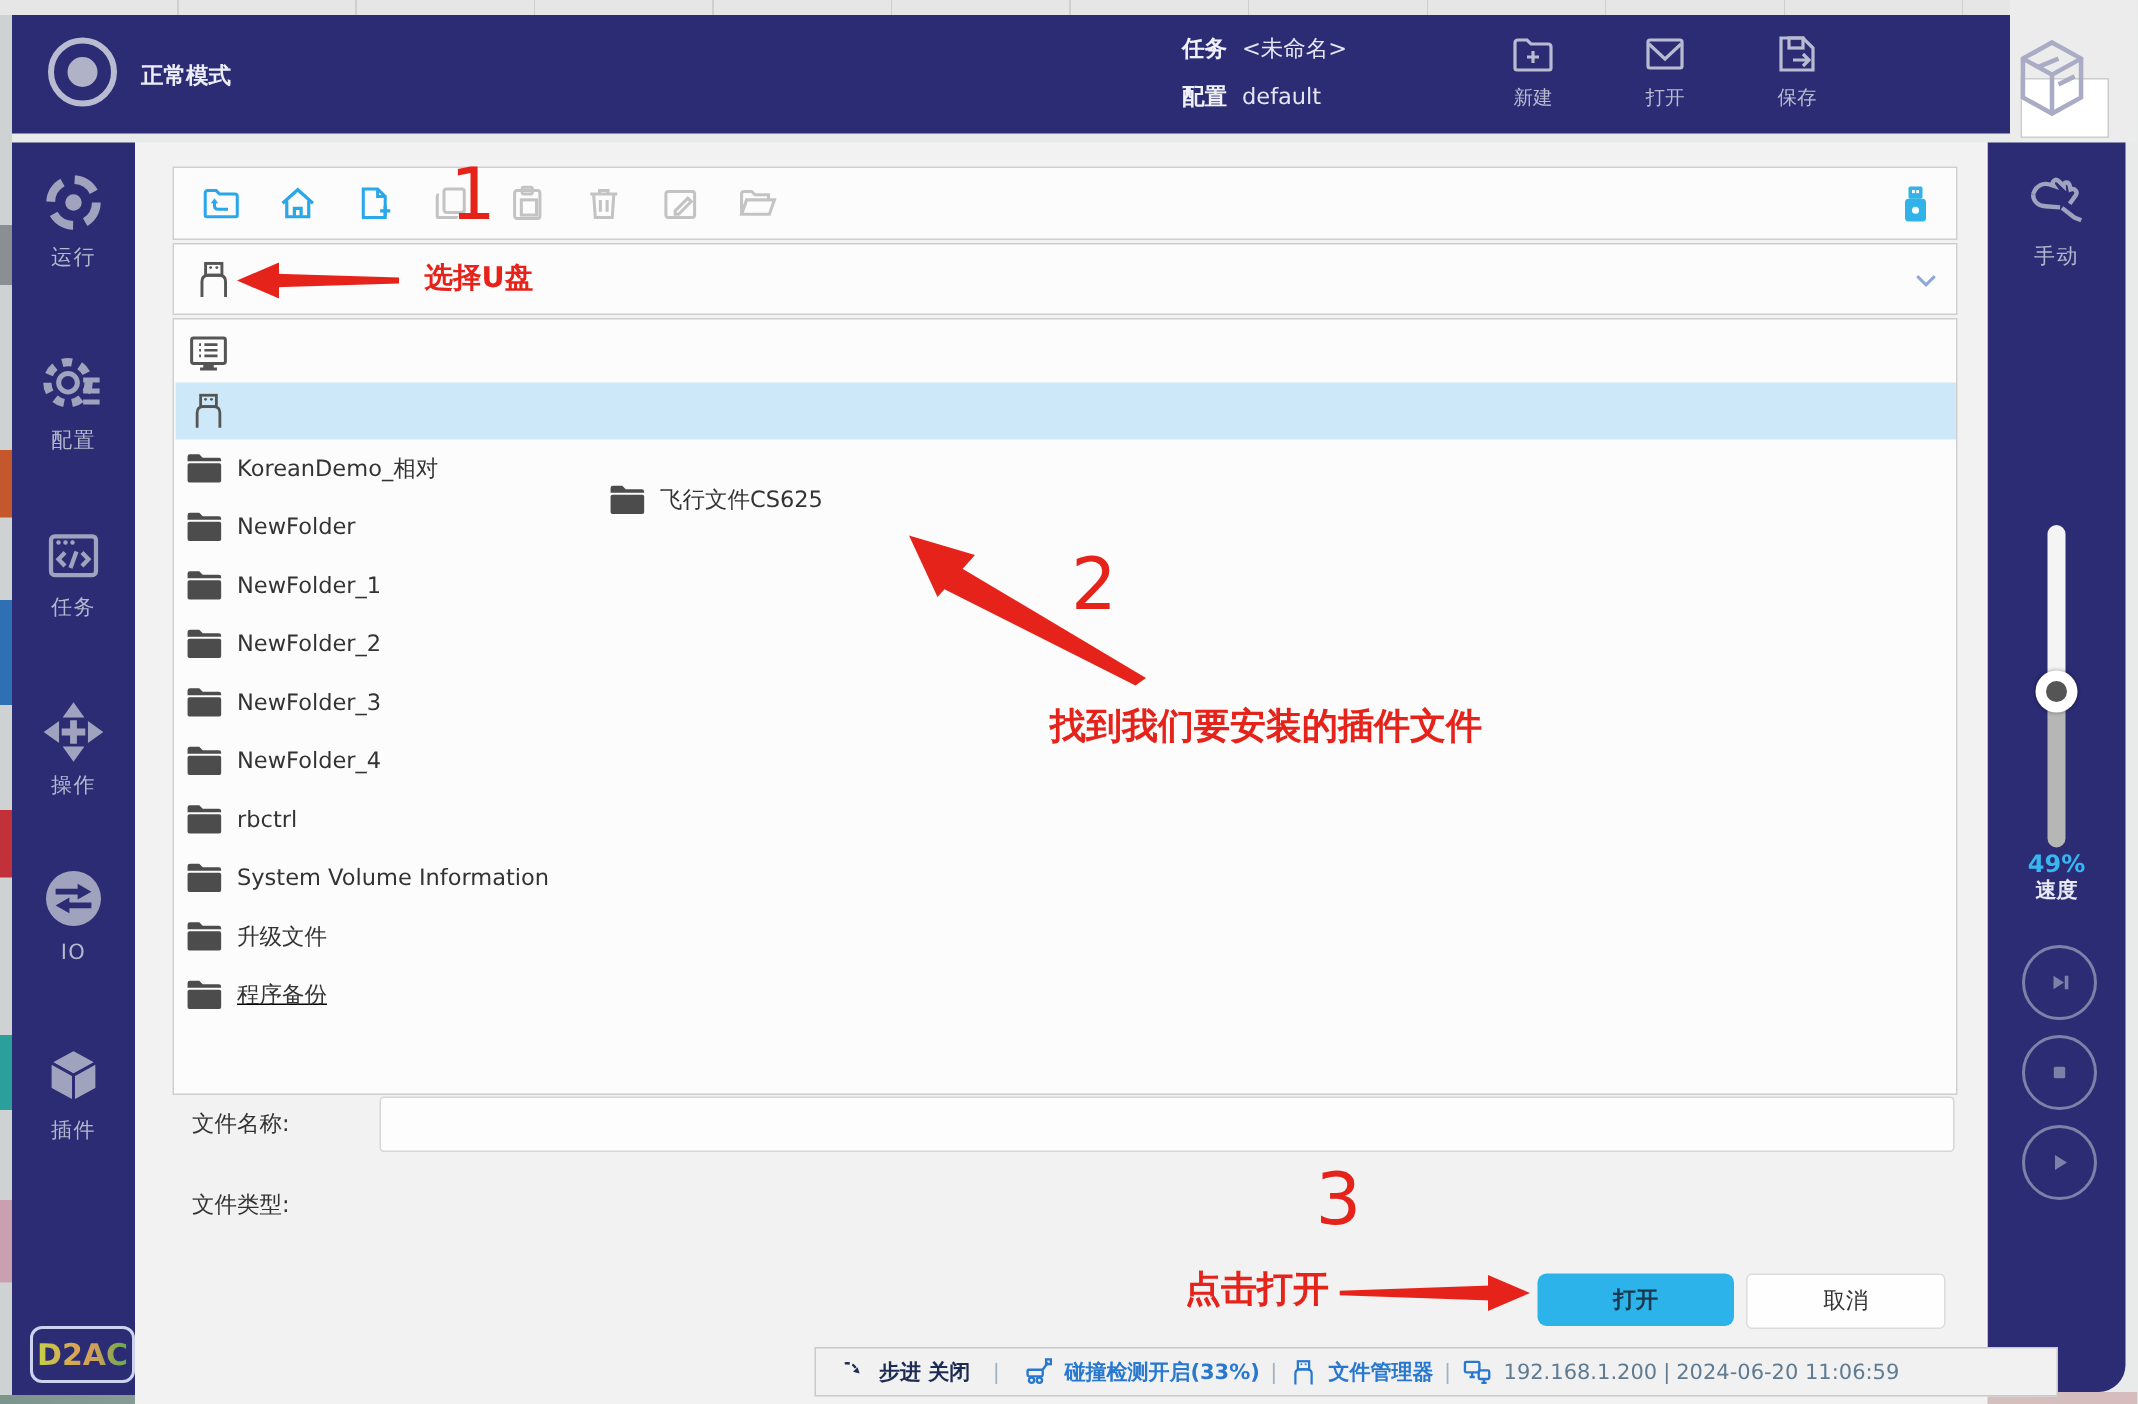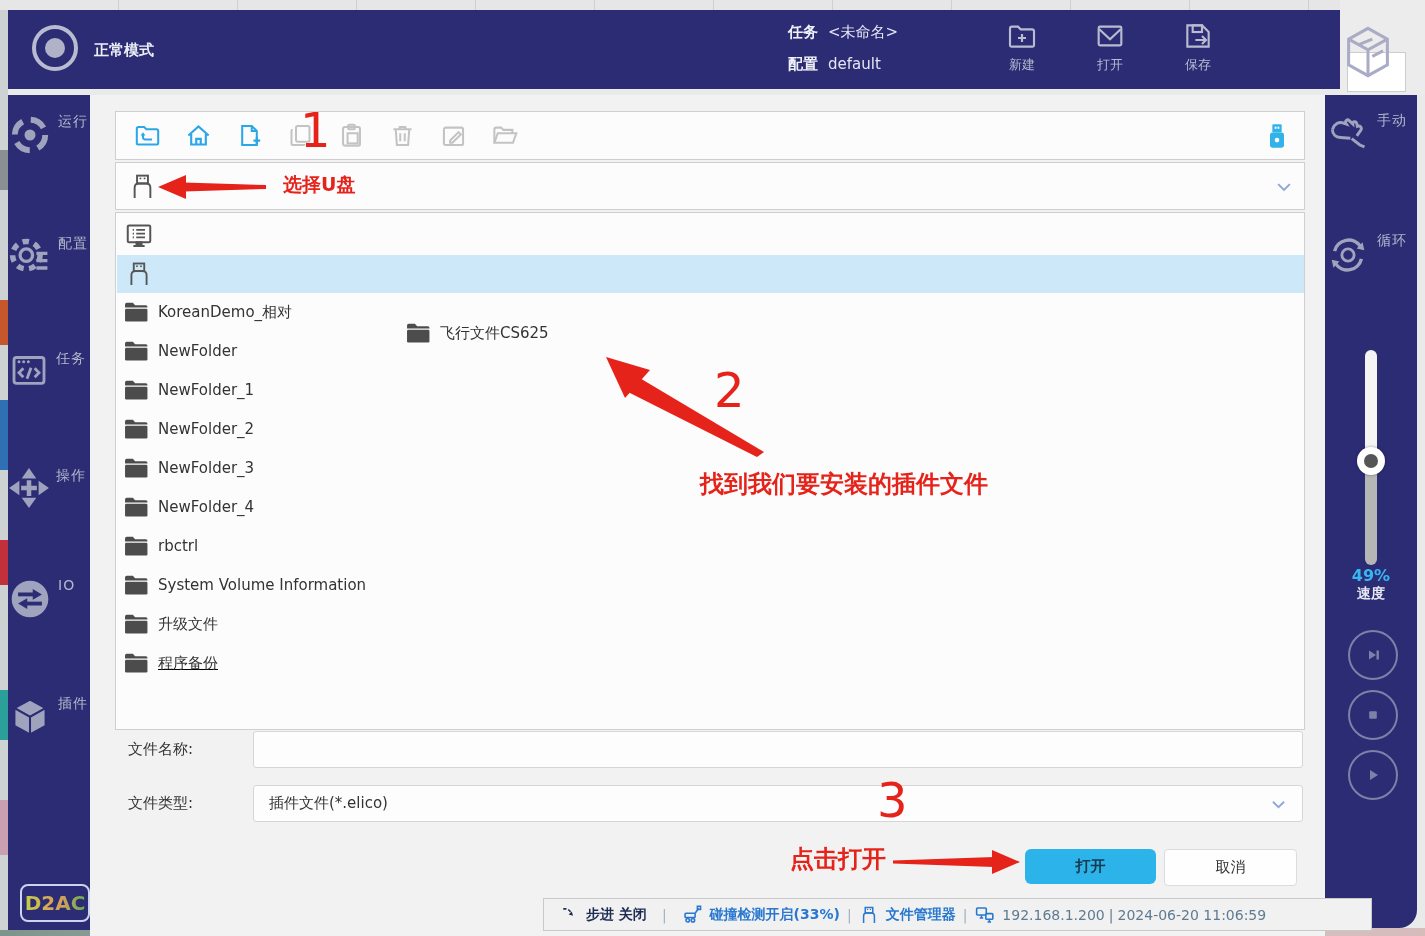--- a/index.html
+++ b/index.html
@@ -8,21 +8,21 @@
   .abs{position:absolute;}
   .navy{background:#2b2c74;}
   .icon{display:block;}
   
   .mode-label{color:#eceef6;font-size:15px;font-weight:bold;}
   .tb-lab{color:#f0f1f8;font-size:15px;font-weight:bold;}
   .tb-val{color:#e4e6f2;font-size:15px;}
   .tb-action{display:flex;flex-direction:column;align-items:center;gap:4px;color:#b9bcd0;}
   .tb-action span{font-size:13px;}
   
-  .sb-item{display:flex;gap:6px;color:#9fa3bd;}
+  .sb-item{display:flex;flex-direction:column;align-items:center;gap:6px;color:#9fa3bd;}
   .sb-item span{font-size:14px;color:#b4b8cc;letter-spacing:1px;}
   .badge{border:2px solid #ccd3ee;border-radius:8px;display:flex;align-items:center;justify-content:center;
          font-size:20px;font-weight:bold;background:linear-gradient(90deg,#c3d344,#d8a356 45%,#cfa05a 62%,#54b04c);
          -webkit-background-clip:text;background-clip:text;color:transparent;}
   
   .panel{background:#fcfcfc;border:1px solid #cfcfcf;box-sizing:border-box;}
   .frow{position:absolute;display:flex;align-items:center;gap:9px;height:28px;}
   .fname{font-size:15px;color:#333;white-space:nowrap;}
   .fname-file{font-size:14px;font-weight:bold;color:#1c2b3a;letter-spacing:.3px;white-space:nowrap;}
   .lab{font-size:15px;color:#333;}
@@ -174,30 +174,20 @@
 
   <div class="abs navy" style="left:1325px;top:95px;width:92px;height:833px;border-radius:0 0 18px 18px;">
     <div class="abs sb-item" style="left:0;top:17px;width:92px;">
       <svg class="icon" width="46" height="44" viewBox="0 0 24 24" fill="none" stroke="#9fa3bd" stroke-width="1.6">
           <path d="M3.5,9.5 C4.5,6.5 7,5.2 9.5,6 l1.5,.5 C10,5 11.5,3.6 12.8,4.8 l1.8,1.7 C14.5,5 16.4,4.8 16.8,6.4 l.3,1.4 c1.6,-.6 2.7,.8 1.9,2.1 l-2.2,3.1"></path>
           <path d="M3.5,9.5 c0,2.6 1.8,4.2 4.4,4.4 l5.4,.4"></path>
           <path d="M14,14.5 l4.5,3.5 2.5,1"></path>
         </svg>
       <span>手动</span>
     </div>
-    <div class="abs sb-item" style="left:0;top:137px;width:92px;">
-      <svg class="icon" width="46" height="46" viewBox="0 0 24 24" fill="none" stroke="#9fa3bd" stroke-width="1.8">
-          <path d="M5,10 A7.5,7.5 0 0 1 18.5,7.5"></path>
-          <polygon points="20.5,9.5 16.5,8.6 19.6,5.4" fill="#9fa3bd" stroke="none"></polygon>
-          <path d="M19,14 A7.5,7.5 0 0 1 5.5,16.5"></path>
-          <polygon points="3.5,14.5 7.5,15.4 4.4,18.6" fill="#9fa3bd" stroke="none"></polygon>
-          <circle cx="12" cy="12" r="3.2" stroke-width="1.5"></circle>
-        </svg>
-      <span>循环</span>
-    </div>
 
     <div class="abs" style="left:40px;top:255px;width:12px;height:215px;border-radius:6px;background:linear-gradient(180deg,#f4f4f4 0 50%,#b6b6b6 50% 100%);"></div>
     <div class="abs" style="left:32px;top:352px;width:28px;height:28px;border-radius:50%;background:#fff;box-shadow:0 0 3px rgba(0,0,0,.4);"></div>
     <div class="abs" style="left:39px;top:359px;width:14px;height:14px;border-radius:50%;background:#555;"></div>
 
     <div class="abs speed-val" style="left:0;top:471px;width:92px;text-align:center;">49%</div>
     <div class="abs speed-lab" style="left:0;top:490px;width:92px;text-align:center;">速度</div>
 
     <div class="abs transport" style="left:23px;top:535px;width:46px;height:46px;">
       <svg class="icon" width="24" height="24" viewBox="0 0 24 24">
@@ -374,26 +364,20 @@
           <rect x="1" y="7.4" width="21.5" height="12.3" rx="1.2" fill="#4c4c4c"></rect>
         </svg>
       <span class="fname">飞行文件CS625</span>
     </div>
   </div>
 
   <div class="abs lab" style="left:128px;top:740px;">文件名称:</div>
   <div class="abs input" style="left:253px;top:731px;width:1050px;height:37px;"></div>
 
   <div class="abs lab" style="left:128px;top:794px;">文件类型:</div>
-  <div class="abs input" style="left:253px;top:785px;width:1050px;height:37px;">
-    <span class="abs lab" style="left:15px;top:8px;">插件文件(*.elico)</span>
-    <svg class="icon abs" style="left:1015px;top:9px;" width="19" height="19" viewBox="0 0 24 24" fill="none" stroke="#8fa8d8" stroke-width="2.4">
-        <polyline points="5,8.5 12,15.5 19,8.5"></polyline>
-      </svg>
-  </div>
 
   <div class="abs btn-open" style="left:1025px;top:849px;width:131px;height:35px;">打开</div>
   <div class="abs btn-cancel" style="left:1164px;top:849px;width:131px;height:35px;">取消</div>
 
   <div class="abs statusbar" style="left:543px;top:898px;width:829px;height:33px;">
     <svg class="icon" width="19" height="19" viewBox="0 0 24 24" fill="none" stroke="#1c2b52" stroke-width="2">
         <path d="M4,5 Q11,4 13.5,9.5" stroke-dasharray="4 2.5"></path>
         <polygon points="16.5,13.5 11,12 14.8,8.2" fill="#1c2b52" stroke="none"></polygon>
       </svg>
     <span class="st-dark">步进 关闭</span>

